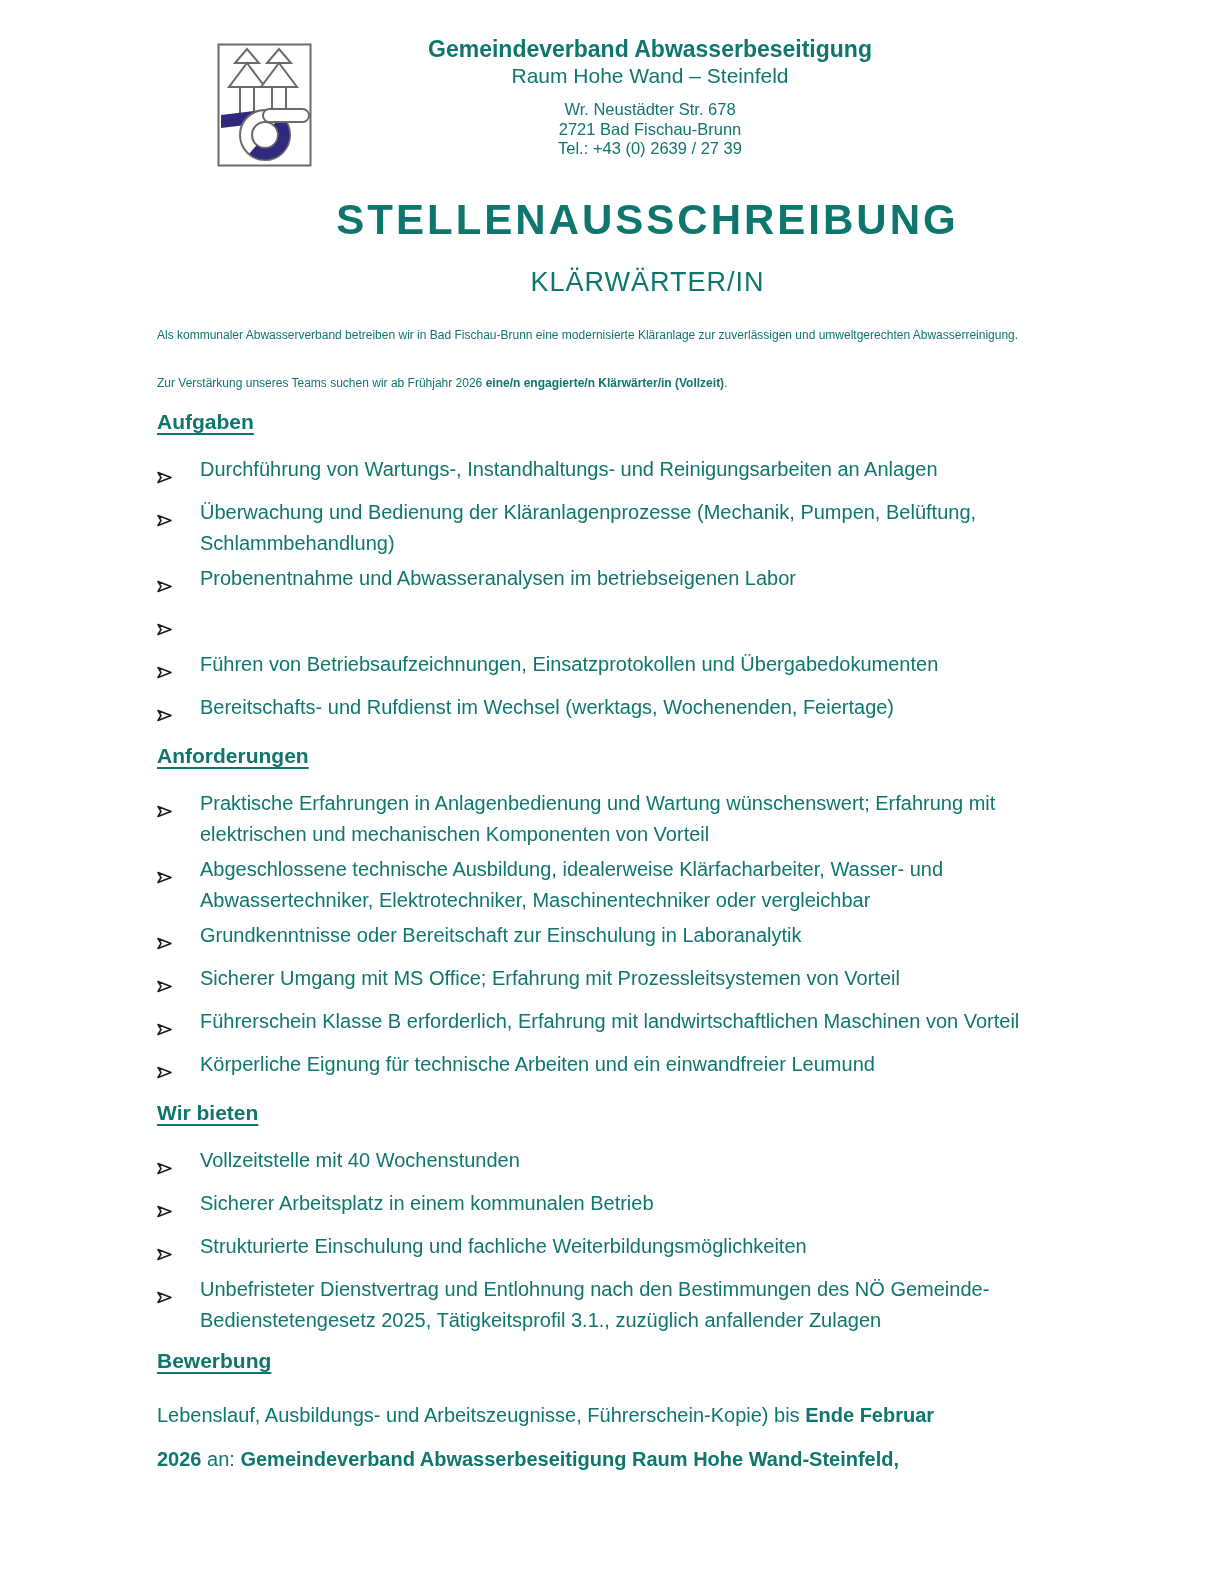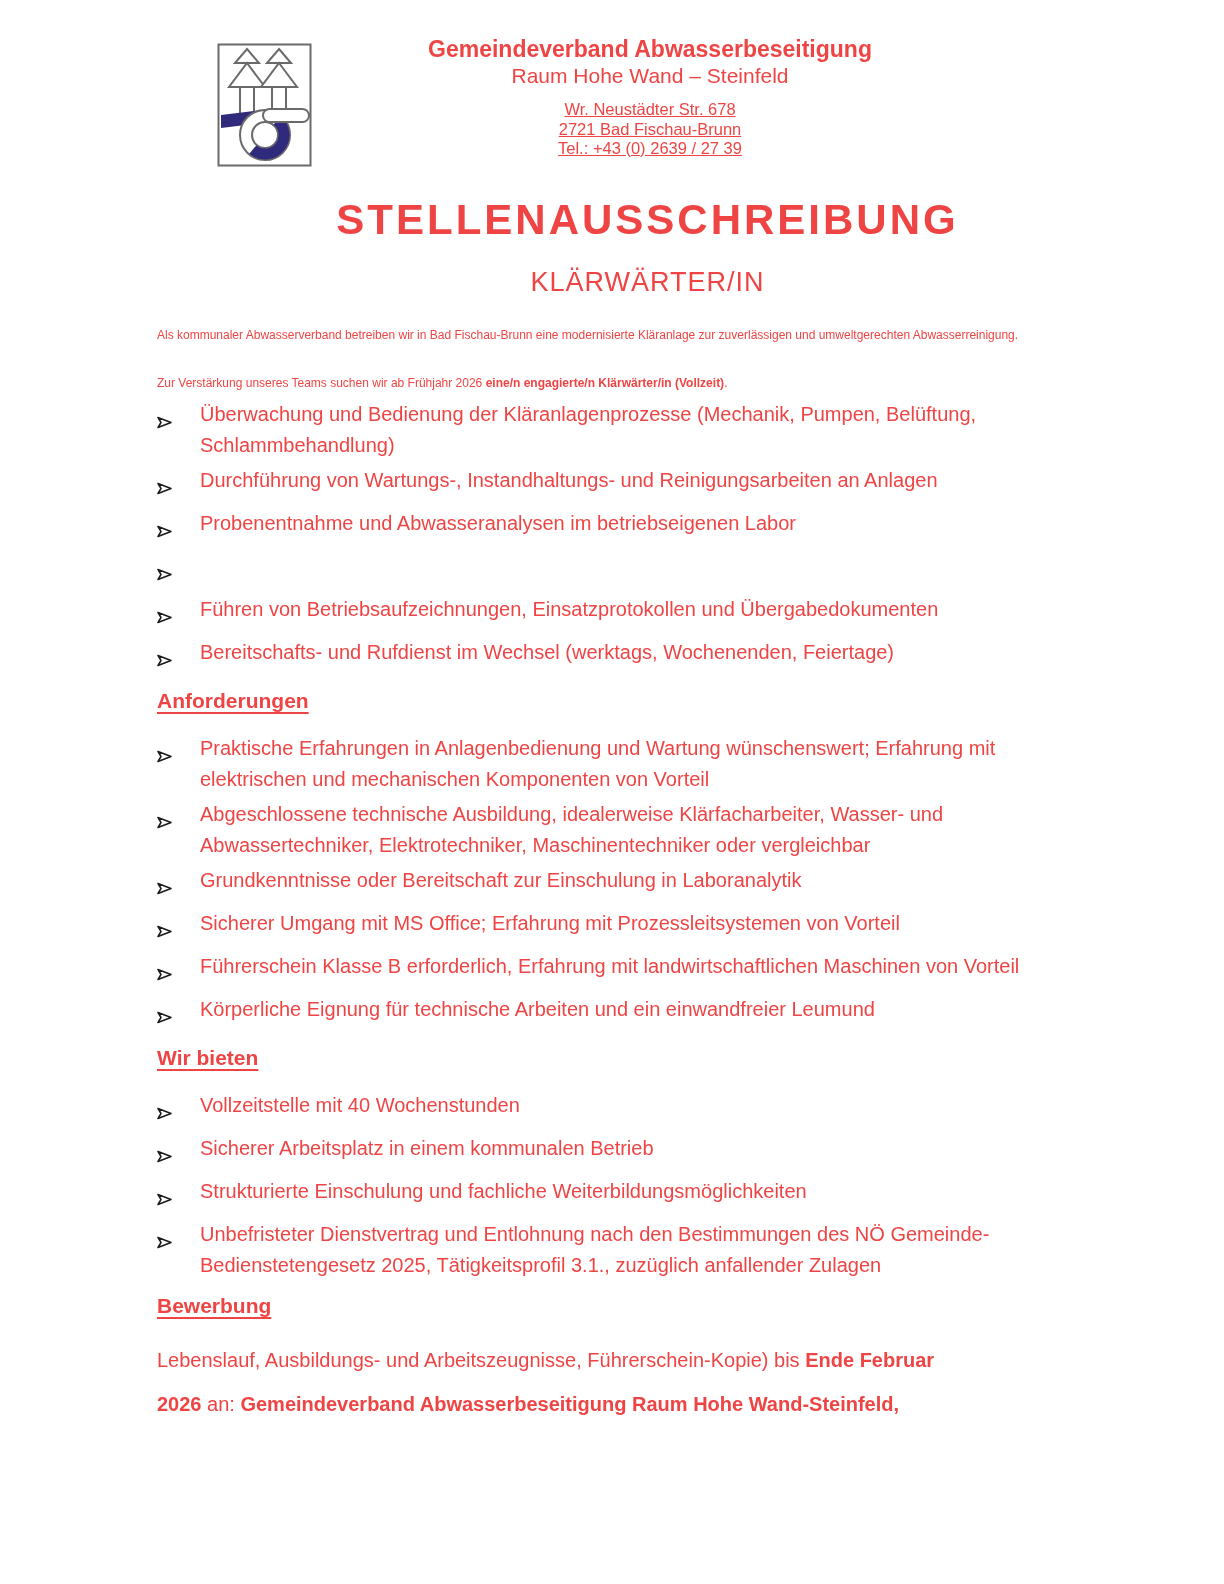--- a/index.html
+++ b/index.html
@@ -2,35 +2,35 @@
 <html><head>
 <meta charset="utf-8">
 <style>
   html,body { margin:0; padding:0; background:#e8e8e8; }
   .page {
     position:relative;
     width:1224px; height:1584px;
     margin:0 auto;
     background:#ffffff;
     font-family:"Liberation Sans", sans-serif;
-    color:#ef4444;
+    color:#0f766e;
     overflow:hidden;
   }
   .content { padding:0 152px 0 157px; }
 
   
   .header { position:relative; height:172px; }
   .logo-box { position:absolute; left:217px; top:43px; width:95px; height:124px; }
   .header-text {
     position:absolute; left:370px; top:36px; width:560px;
     text-align:center;
   }
   .org-name  { font-size:23px; font-weight:bold; line-height:27px; }
   .org-region{ font-size:21px; line-height:26px; }
-  .org-address { margin-top:11px; font-size:16.5px; line-height:19.5px;text-decoration:underline; }
+  .org-address { margin-top:11px; font-size:16.5px; line-height:19.5px; }
 
   
   .doc-title {
     position:relative; left:33px;
     margin-top:26px;
     text-align:center;
     font-size:42px; font-weight:bold; letter-spacing:3px;
     line-height:44px;
   }
   .doc-subtitle {
@@ -109,38 +109,39 @@
 
   <div class="content">
 
     <div class="doc-title">STELLENAUSSCHREIBUNG</div>
     <div class="doc-subtitle">KLÄRWÄRTER/IN</div>
 
     <p class="para"><span>Als kommunaler Abwasserverband betreiben wir in Bad Fischau-Brunn eine modernisierte Kläranlage zur zuverlässigen und umweltgerechten Abwasserreinigung.</span></p>
     <p class="para"><span>Zur Verstärkung unseres Teams suchen wir ab Frühjahr 2026 </span><span class="b">eine/n engagierte/n Klärwärter/in (Vollzeit)</span><span>.</span></p>
 
     <section>
+      <h2 class="sec-heading">Aufgaben</h2>
       <ul class="arrow-list">
 
           <li>
             <span class="bullet">
               <svg width="15" height="13" viewBox="0 0 15 13">
                 <path d="M1,1.5 L14,6.5 L1,11.5 L4,6.5 Z" fill="#ffffff" stroke="#1b1b1b" stroke-width="1.5" stroke-linejoin="round"></path>
               </svg>
             </span>
+            <span class="li-text">Durchführung von Wartungs-, Instandhaltungs- und Reinigungsarbeiten an Anlagen</span>
+          </li>
+
+          <li>
+            <span class="bullet">
+              <svg width="15" height="13" viewBox="0 0 15 13">
+                <path d="M1,1.5 L14,6.5 L1,11.5 L4,6.5 Z" fill="#ffffff" stroke="#1b1b1b" stroke-width="1.5" stroke-linejoin="round"></path>
+              </svg>
+            </span>
             <span class="li-text">Überwachung und Bedienung der Kläranlagenprozesse (Mechanik, Pumpen, Belüftung, Schlammbehandlung)</span>
-          </li>
-
-          <li>
-            <span class="bullet">
-              <svg width="15" height="13" viewBox="0 0 15 13">
-                <path d="M1,1.5 L14,6.5 L1,11.5 L4,6.5 Z" fill="#ffffff" stroke="#1b1b1b" stroke-width="1.5" stroke-linejoin="round"></path>
-              </svg>
-            </span>
-            <span class="li-text">Durchführung von Wartungs-, Instandhaltungs- und Reinigungsarbeiten an Anlagen</span>
           </li>
 
           <li>
             <span class="bullet">
               <svg width="15" height="13" viewBox="0 0 15 13">
                 <path d="M1,1.5 L14,6.5 L1,11.5 L4,6.5 Z" fill="#ffffff" stroke="#1b1b1b" stroke-width="1.5" stroke-linejoin="round"></path>
               </svg>
             </span>
             <span class="li-text">Probenentnahme und Abwasseranalysen im betriebseigenen Labor</span>
           </li>

